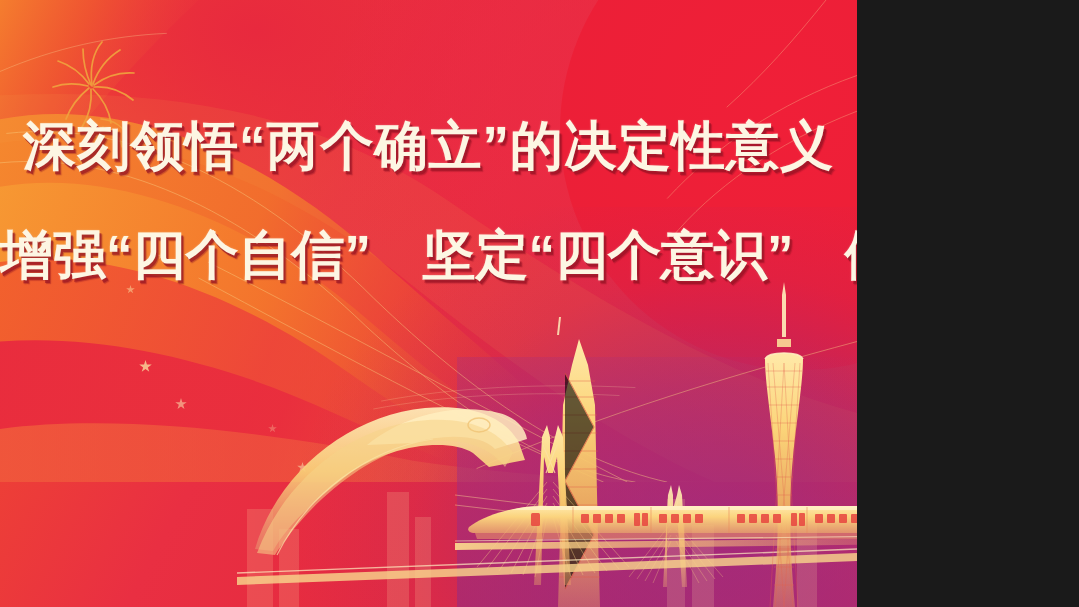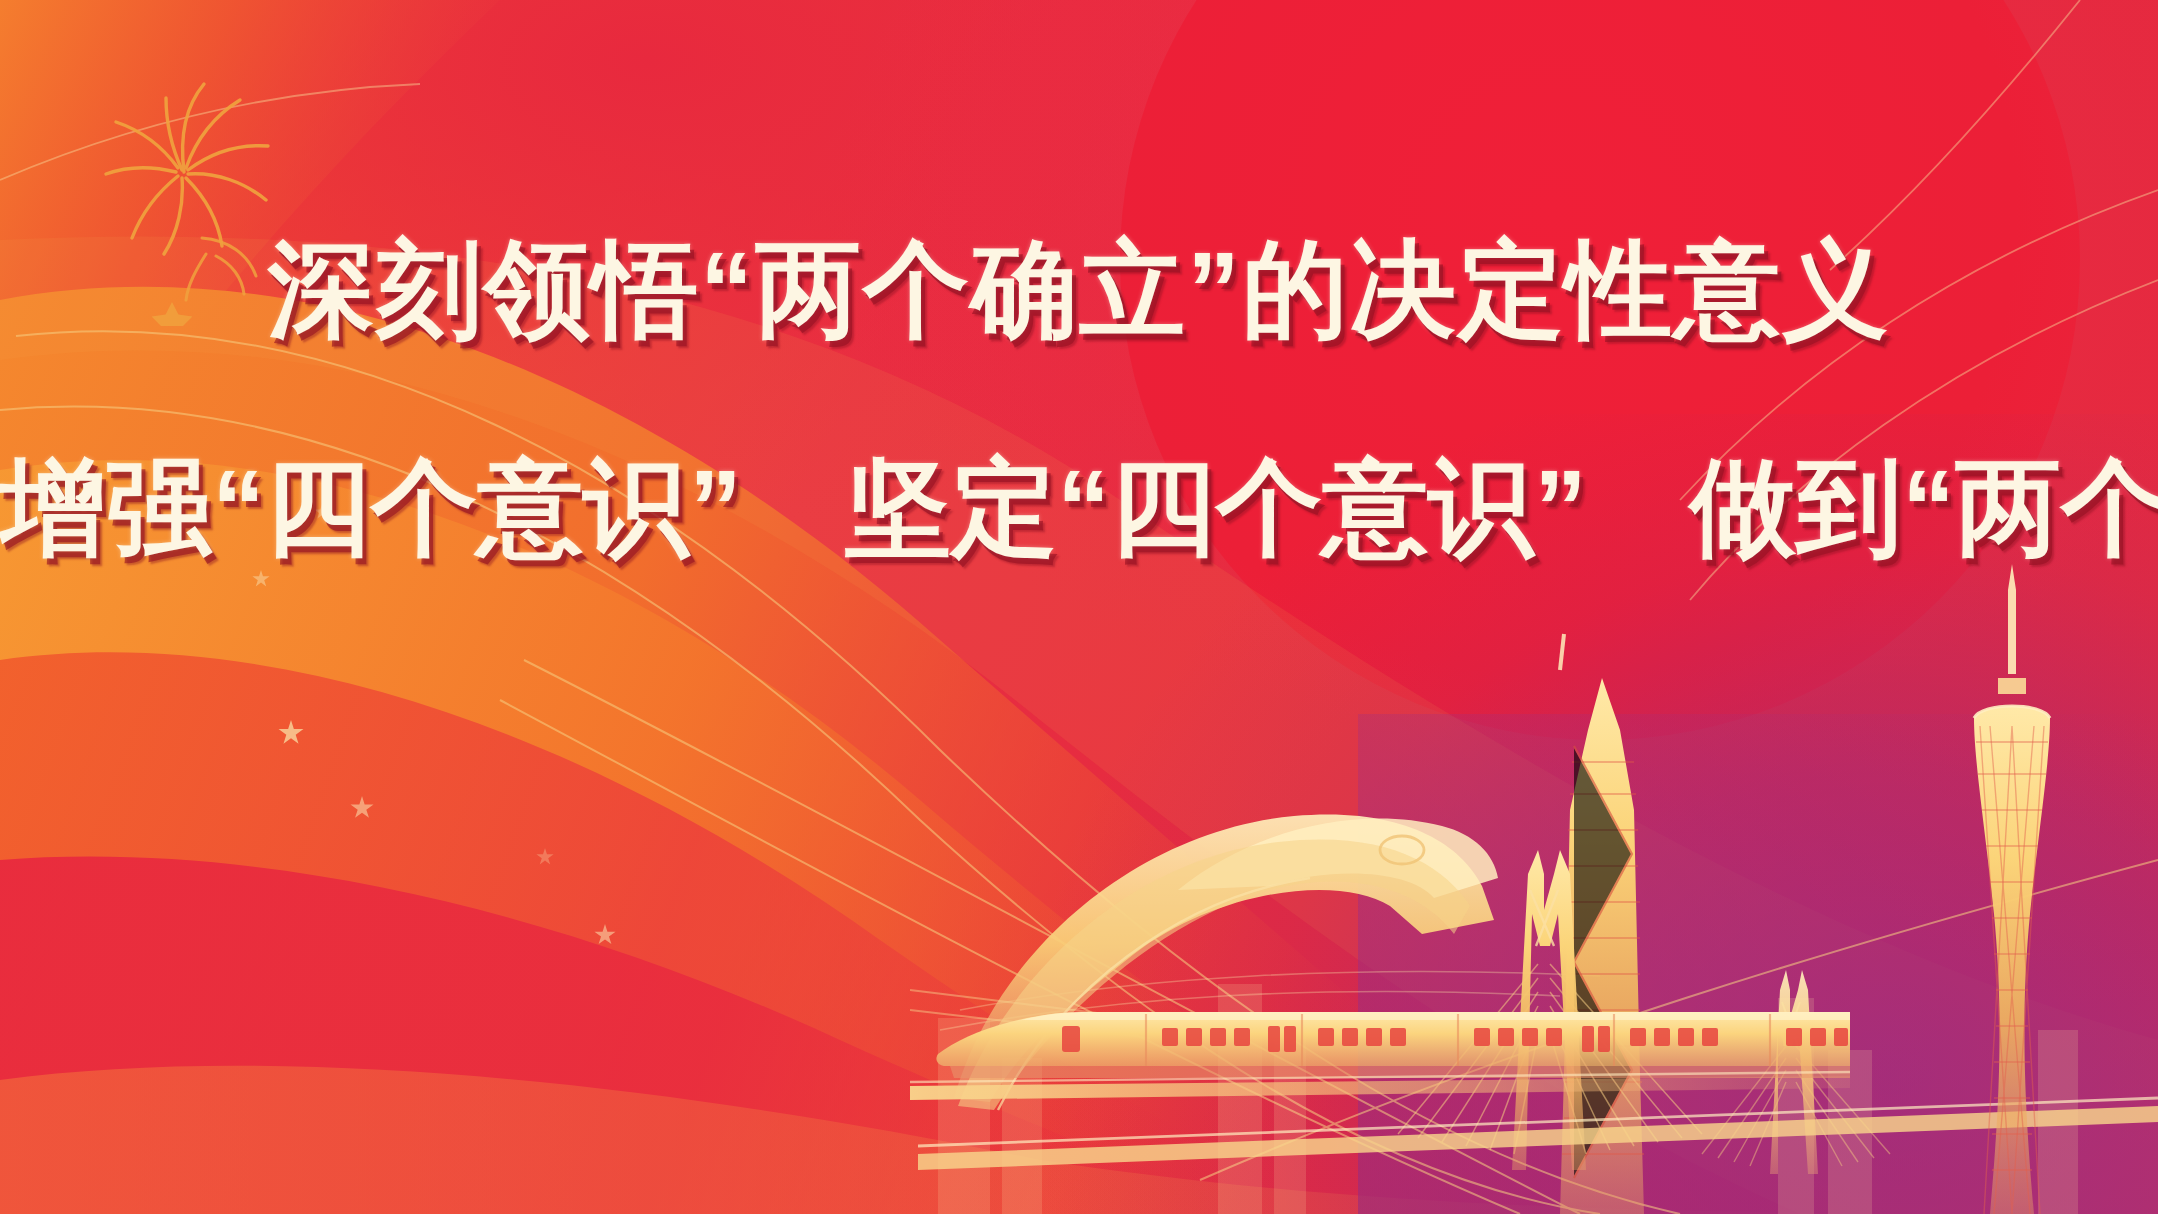--- a/index.html
+++ b/index.html
@@ -4,21 +4,21 @@
 <title>Poster</title>
 <style>
   html, body {
     margin: 0; padding: 0;
     background: #1a1a1a;
   }
   * { box-sizing: border-box; }
 
   .poster {
     position: relative;
-    width: 1079px;
+    width: 857px;
     height: 607px;
     overflow: hidden;
     font-family: "Liberation Sans", "DejaVu Sans", sans-serif;
     background: #be185d;
   }
 
   
   .bg-layer { position: absolute; inset: 0; }
 
   
@@ -381,21 +381,21 @@
 
     <path d="M20,52 L470,52 L470,58 L22,58 Z" fill="#e8936a" opacity="0.6"></path>
 
     <path d="M0,62 L470,57 L470,63 L0,69 Z" fill="url(#rail-g)"></path>
     <path d="M0,60 L470,55" stroke="#ffeec2" stroke-width="1.2" fill="none" opacity="0.6"></path>
   </svg>
 
   <div class="headline">
     <div class="line line-1">深刻领悟“两个确立”的决定性意义</div>
     <div class="line line-2">
-      <span class="seg">增强“四个意识”</span>
+      <span class="seg">增强“四个自信”</span>
       <span class="gap"></span>
       <span class="seg">坚定“四个意识”</span>
       <span class="gap"></span>
       <span class="seg">做到“两个维护”</span>
     </div>
   </div>
 
 </div>
 
 </body></html>

